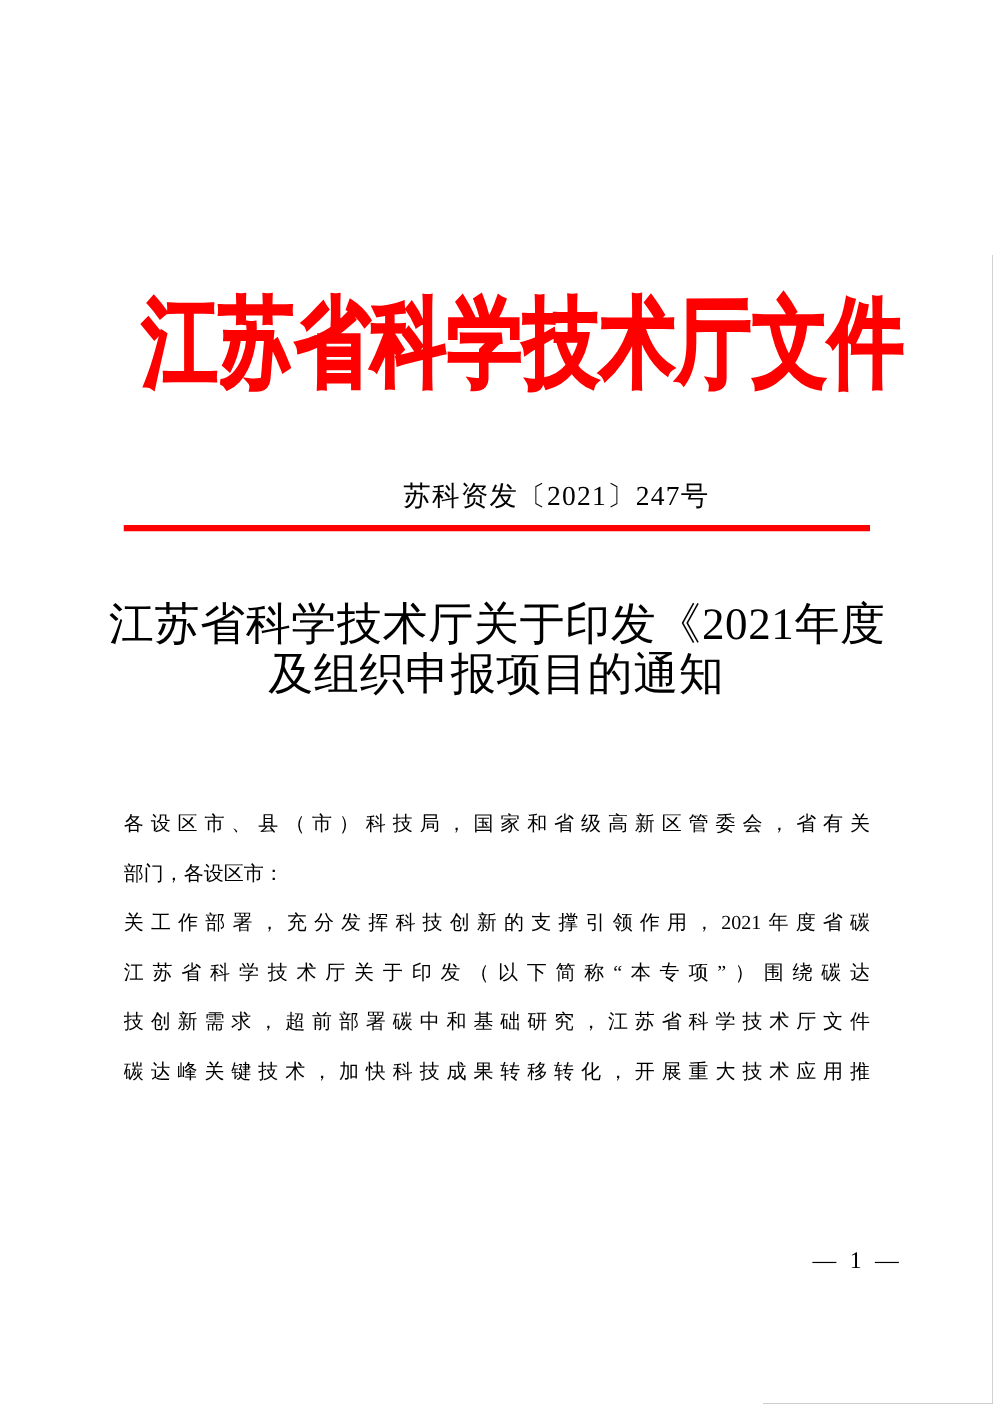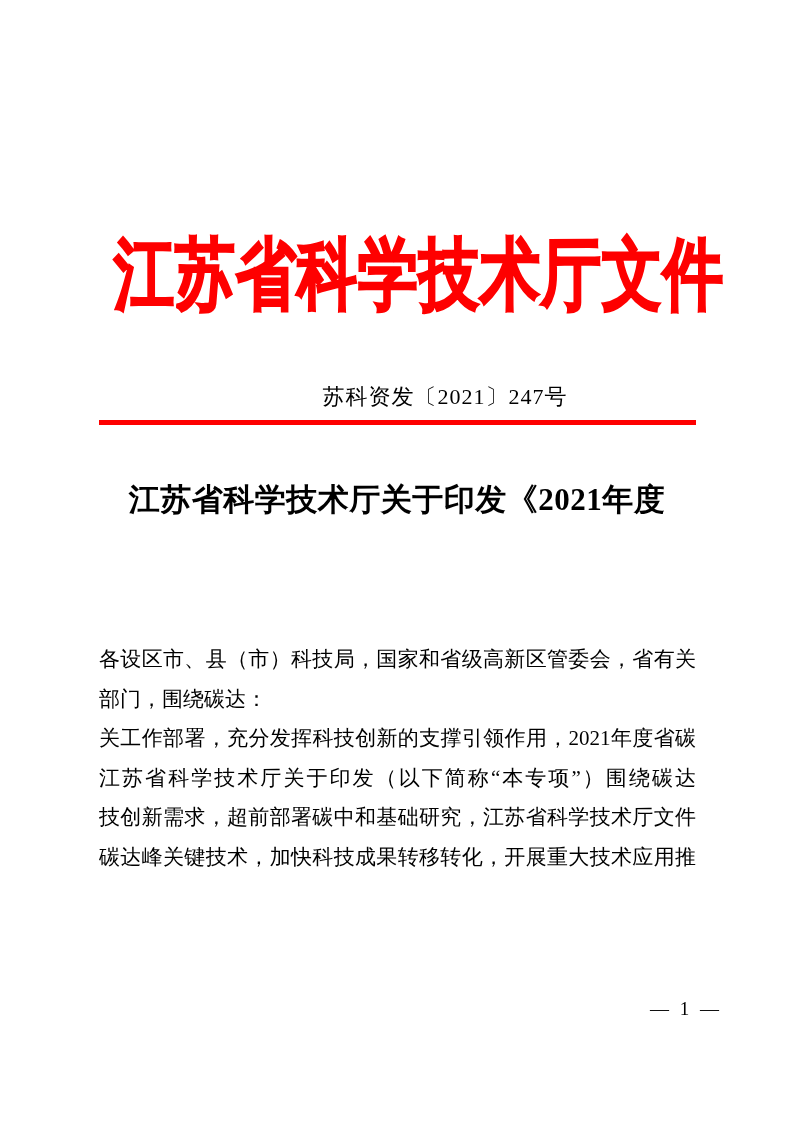--- a/index.html
+++ b/index.html
@@ -56,36 +56,36 @@
     height: 5px;
     background: #fe0000;
   }
   
   .doc-title {
     position: absolute;
     top: 480px;
     left: 87px;
     width: 620px;
     text-align: center;
-    font-size: 31px;
-    font-weight: bold;
+    font-size: 36px;
+    font-weight: normal;
     letter-spacing: 0.5px;
   }
   .title-line {
     height: 39.5px;
     line-height: 39.5px;
     white-space: nowrap;
   }
   
   .document-body {
     position: absolute;
     top: 640px;
     left: 99px;
     width: 597px;
-    font-size: 21px;
+    font-size: 16px;
   }
   .body-line {
     height: 39.6px;
     line-height: 39.6px;
     overflow: hidden;
   }
   .body-line.fill {
     text-align: justify;
     text-align-last: justify;
   }
@@ -109,26 +109,27 @@
 <div class="page">
 
   <div class="red-header">江苏省科学技术厅文件</div>
 
   <div class="doc-number">苏科资发〔2021〕247号</div>
 
   <div class="red-line"></div>
 
   <div class="doc-title">
     <div class="title-line">江苏省科学技术厅关于印发《2021年度</div>
+    <div class="title-line">及组织申报项目的通知</div>
   </div>
 
   <div class="document-body">
       <div class="paragraph">
         <div class="body-line fill">各设区市、县（市）科技局，国家和省级高新区管委会，省有关</div>
-        <div class="body-line">部门，围绕碳达：</div>
+        <div class="body-line">部门，各设区市：</div>
       </div>
       <div class="paragraph">
         <div class="body-line fill">关工作部署，充分发挥科技创新的支撑引领作用，2021年度省碳</div>
         <div class="body-line fill">江苏省科学技术厅关于印发（以下简称“本专项”）围绕碳达</div>
         <div class="body-line fill">技创新需求，超前部署碳中和基础研究，江苏省科学技术厅文件</div>
         <div class="body-line fill">碳达峰关键技术，加快科技成果转移转化，开展重大技术应用推</div>
       </div>
     </div>
 
   <div class="page-number">— 1 —</div>

